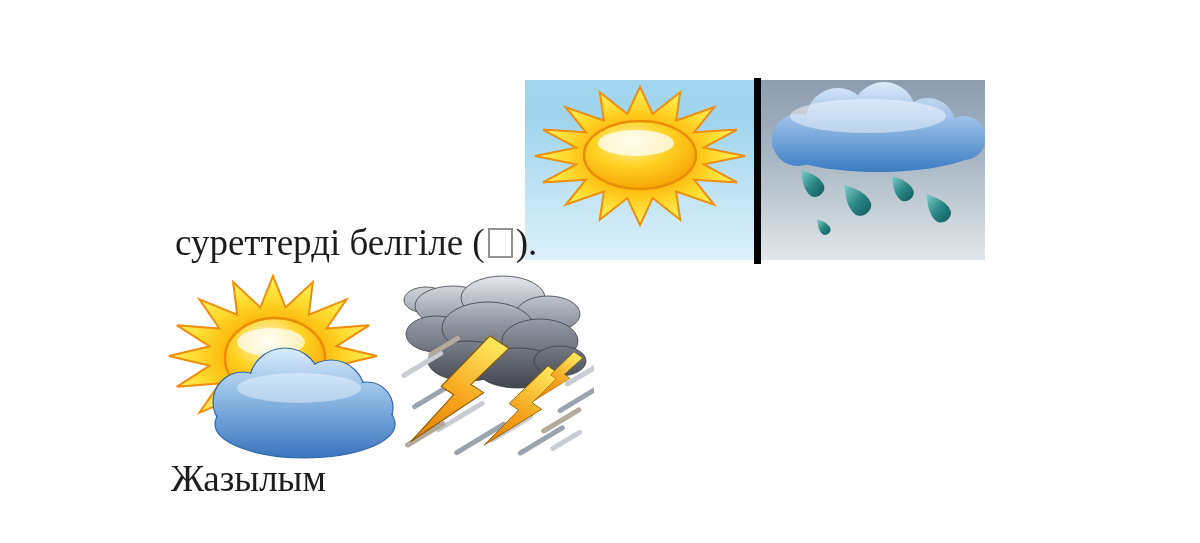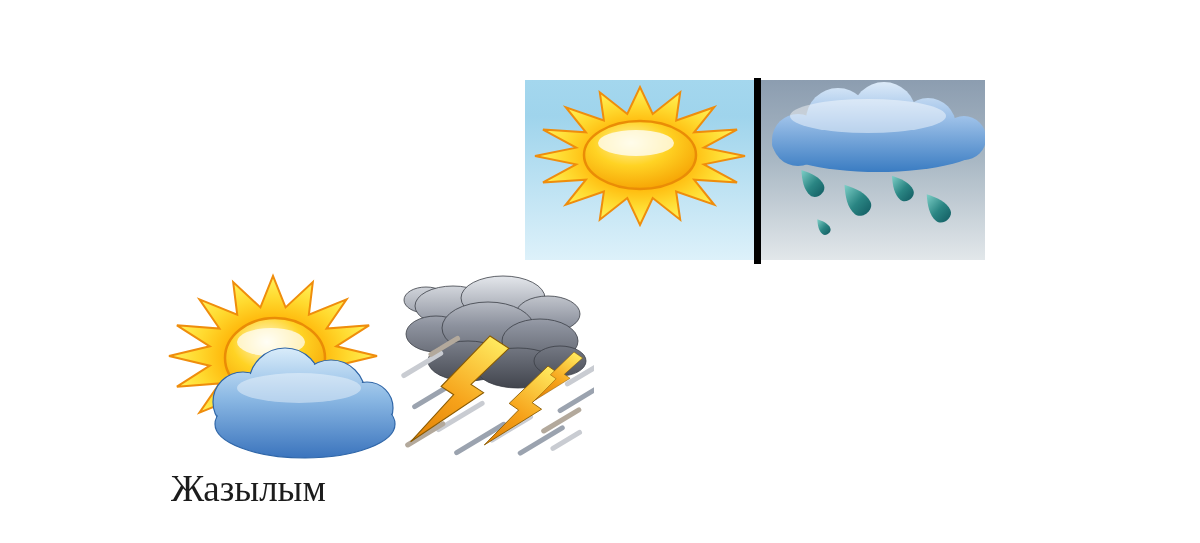--- a/index.html
+++ b/index.html
@@ -3,21 +3,21 @@
 <meta charset="utf-8">
 <style>
   html,body{margin:0;padding:0;background:#ffffff;}
   .canvas{
     position:relative;width:1200px;height:543px;background:#ffffff;
     font-family:"Liberation Serif", serif;color:#1c1c1c;overflow:hidden;
   }
   .txt{position:absolute;font-size:37px;line-height:1.15;white-space:nowrap;}
   .line1{left:175px;top:30px;}
   .line2{left:175px;top:222px;}
-  .footer{left:171px;top:468px;}
+  .footer{left:171px;top:458px;}
   .checkbox{
     display:inline-block;width:21px;height:26px;border:2px solid #8f8f8f;
     vertical-align:-3px;margin:0 3px;background:transparent;
   }
   .panels{
     position:absolute;left:525px;top:80px;width:460px;height:180px;
     display:flex;align-items:stretch;
   }
   .panel{position:relative;overflow:hidden;}
   .panel-sun{width:229px;background:linear-gradient(#a4d7ee,#9fd4ec 20%,#ddf1fa);}
@@ -95,20 +95,21 @@
             <path d="M0,-20 C6,-11 11,-2 9,7 C7,15 -7,15 -9,7 C-11,-2 -6,-11 0,-20 Z" fill="url(#dropg)"></path>
           </g>
           <g transform="translate(63,148) rotate(-38) scale(0.55)">
             <path d="M0,-20 C6,-11 11,-2 9,7 C7,15 -7,15 -9,7 C-11,-2 -6,-11 0,-20 Z" fill="url(#dropg)"></path>
           </g>
         </g>
       </svg>
     </div>
   </div>
 
+  <div class="txt line2"><span>суреттерді белгіле (</span><span class="checkbox"></span><span>).</span></div>
 
   <div class="figure partly">
     <svg width="245" height="196" viewBox="0 0 245 196">
       <defs>
         <radialGradient id="ray2" cx="50%" cy="50%" r="50%">
           <stop offset="0%" stop-color="#ff9b00"></stop>
             <stop offset="45%" stop-color="#ffb70a"></stop>
           <stop offset="72%" stop-color="#ffd92e"></stop>
             <stop offset="100%" stop-color="#fff35c"></stop>
         </radialGradient>

